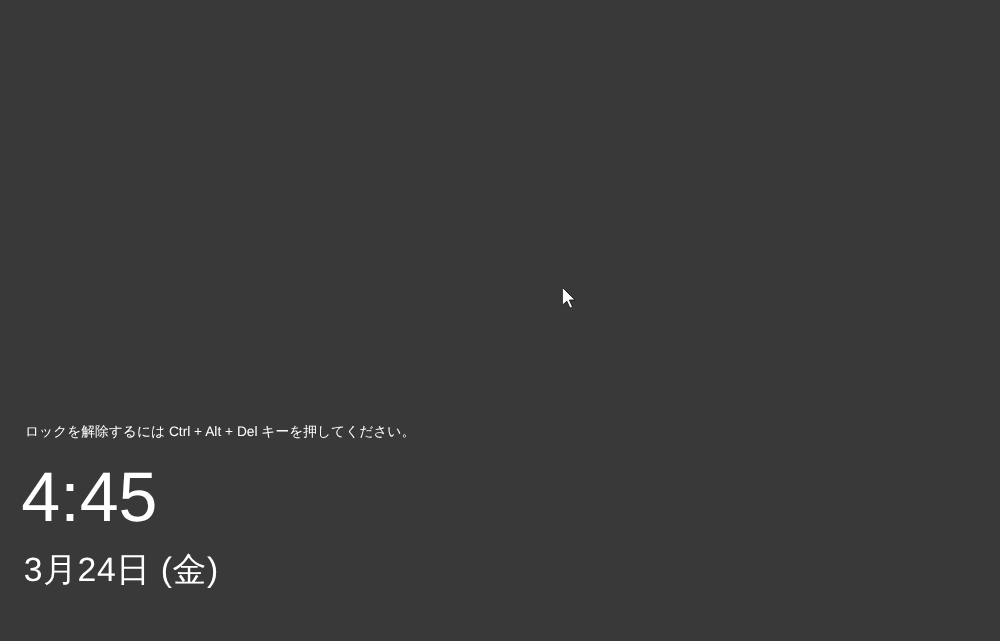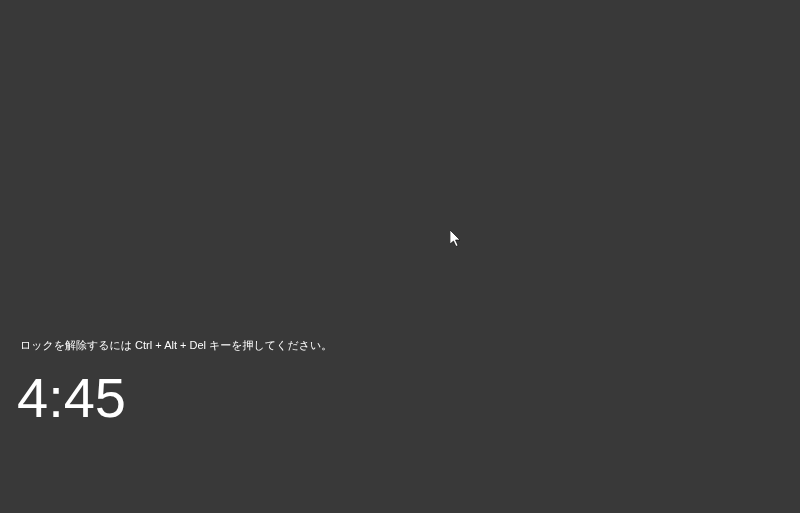--- a/index.html
+++ b/index.html
@@ -59,18 +59,19 @@
       height: 18px;
       pointer-events: none;
     }
   </style>
 </head>
 <body>
 
 <div class="lockscreen">
   <div class="unlock-instruction">ロックを解除するには Ctrl + Alt + Del キーを押してください。</div>
   <div class="time">4:45</div>
+  <div class="date">3月24日 (金)</div>
   <div class="cursor">
     <svg viewBox="0 0 12 18" width="12" height="18">
       <path d="M0,0 L0,14 L3.5,11 L6,16.5 L8,15.5 L5.5,10 L10,10 Z" fill="#ffffff" stroke="#000000" stroke-width="0.6"></path>
     </svg>
   </div>
 </div>
 
 </body></html>

